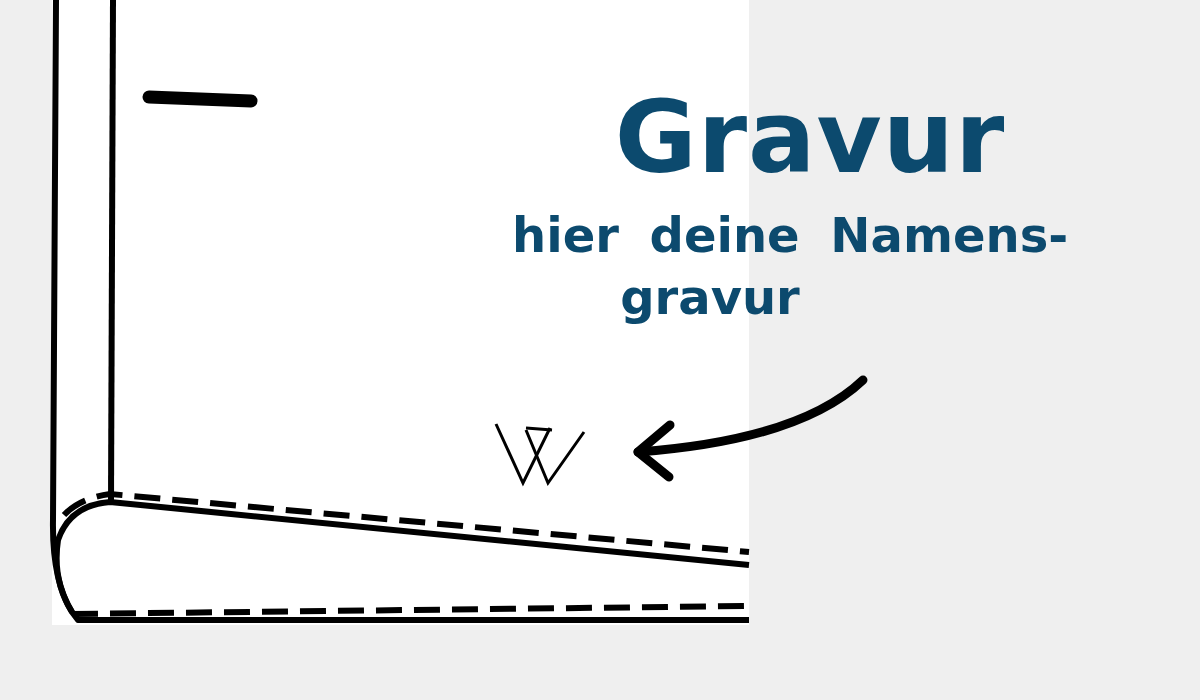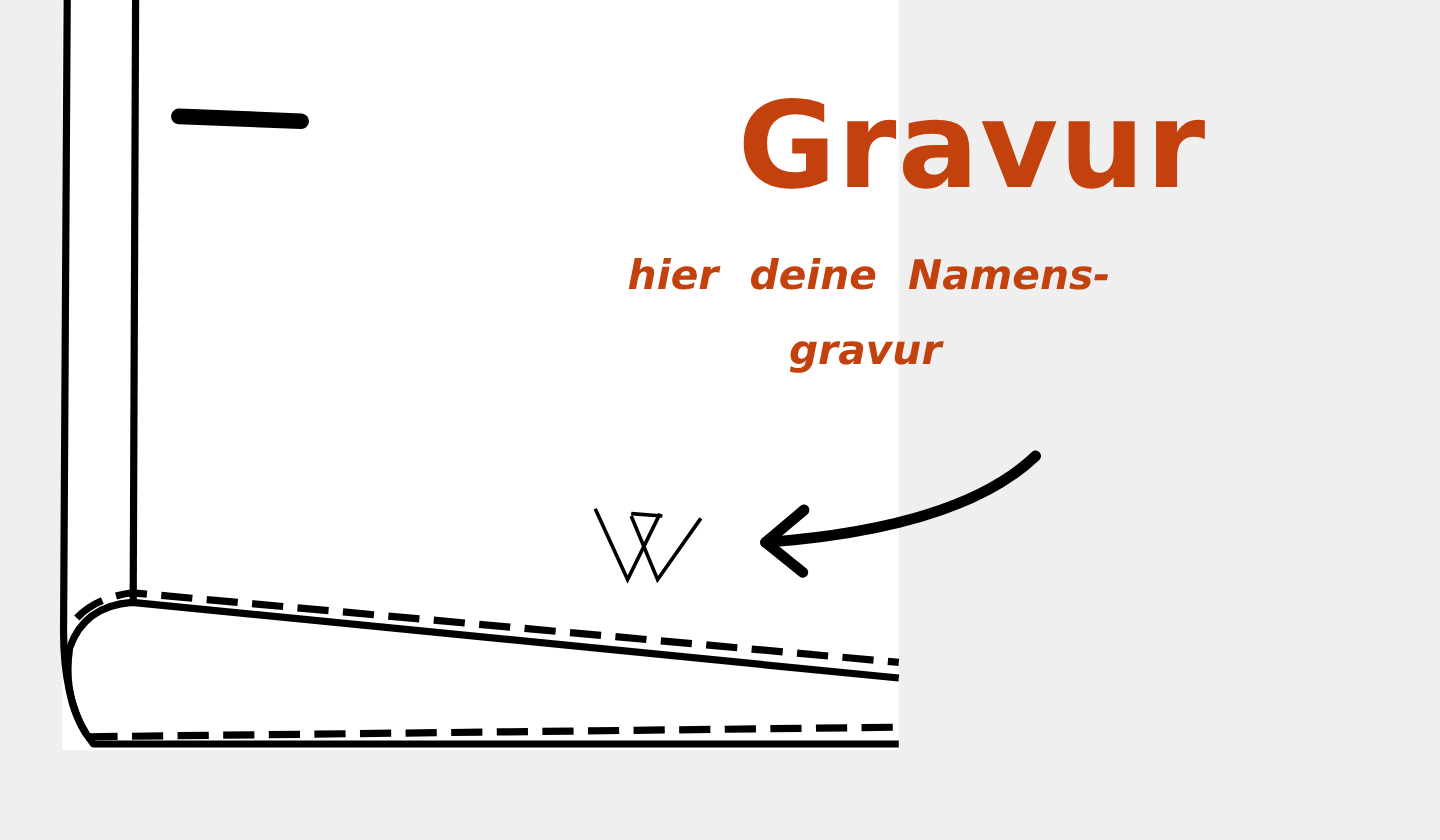--- a/index.html
+++ b/index.html
@@ -5,31 +5,30 @@
   html, body { margin: 0; padding: 0; }
   body {
     width: 1200px; height: 700px; overflow: hidden;
     background: #efefef; position: relative;
     font-family: "DejaVu Sans", "Liberation Sans", sans-serif;
   }
   .drawing {
     position: absolute; left: 0; top: 0; width: 1200px; height: 700px;
   }
   .text-block {
-    position: absolute; left: 500px; top: 62px; width: 620px;
-    text-align: center; color: #c2410c;
+    position: absolute; left: 500px; top: 78px; width: 620px;
+    text-align: center; color: #0c4a6e;
   }
   .headline {
     font-size: 100px; font-weight: bold; line-height: 120px;
     margin: 0; letter-spacing: 1px;
   }
   .subline {
-    font-size: 34px; font-weight: bold; line-height: 58px;
-    margin: 11px;
-    font-style: italic;
+    font-size: 48px; font-weight: bold; line-height: 58px;
+    margin: 0;
   }
   .sub1 { position: absolute; left: 0; top: 128px; width: 620px; text-align: left; padding-left: 12px; word-spacing: 14px; }
   .sub2 { position: absolute; left: 0; top: 190px; width: 620px; text-align: center; padding-right: 200px; box-sizing: border-box; }
 </style>
 </head>
 <body>
 
 <svg class="drawing" viewBox="0 0 1200 700" xmlns="http://www.w3.org/2000/svg">
 
   <rect x="52" y="0" width="697" height="625" fill="#ffffff"></rect>

